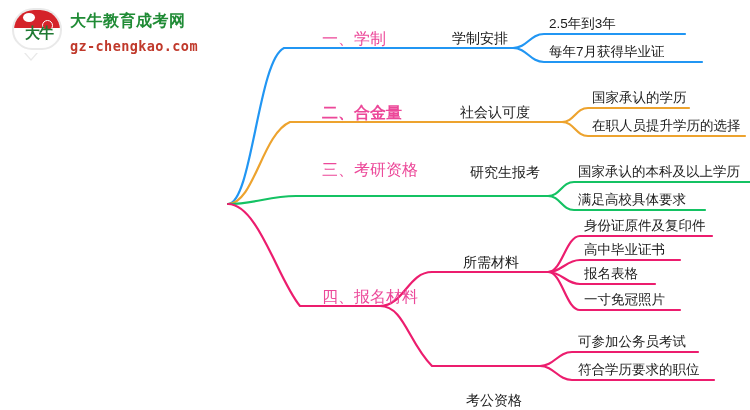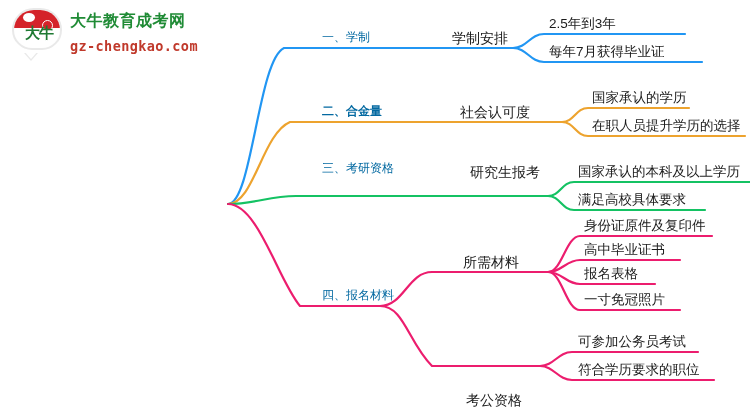--- a/index.html
+++ b/index.html
@@ -2,21 +2,21 @@
 <html><head>
 <meta charset="utf-8">
 <style>
   html,body{margin:0;padding:0;background:#ffffff;}
   body{width:750px;height:410px;position:relative;overflow:hidden;
        font-family:"Liberation Sans","DejaVu Sans",sans-serif;}
   #stage{position:relative;width:750px;height:346px;border-radius:14px;}
   svg.links{position:absolute;left:0;top:0;width:750px;height:410px;}
   .node{position:absolute;white-space:nowrap;color:#222222;line-height:1;}
   .root-label{font-size:15px;color:#111111;letter-spacing:-0.2px;}
-  .lvl1{font-size:12px;color:#0369a1;}
+  .lvl1{font-size:16px;color:#ec4899;}
   .lvl2{font-size:14px;color:#1a1a1a;}
   .lvl3{font-size:13.5px;color:#1a1a1a;}
 
   
   #logo{position:absolute;left:12px;top:6px;width:190px;height:52px;}
   .bubble{position:absolute;left:0;top:2px;width:50px;height:46px;}
   .bub-body{position:absolute;left:0;top:0;width:50px;height:42px;
             background:#ffffff;border:2px solid #e9e9e9;border-radius:24px 24px 22px 22px;
             box-sizing:border-box;overflow:hidden;}
   .bub-arc{position:absolute;left:-1px;top:-1px;width:50px;height:19px;

